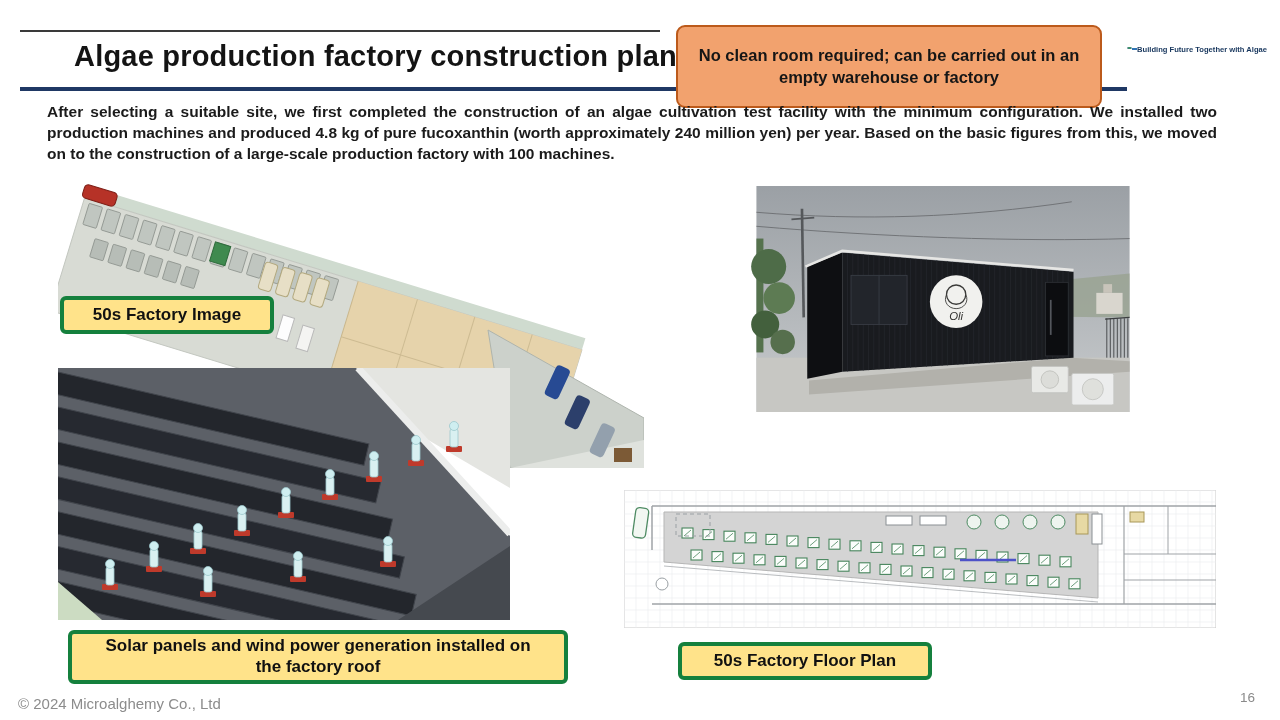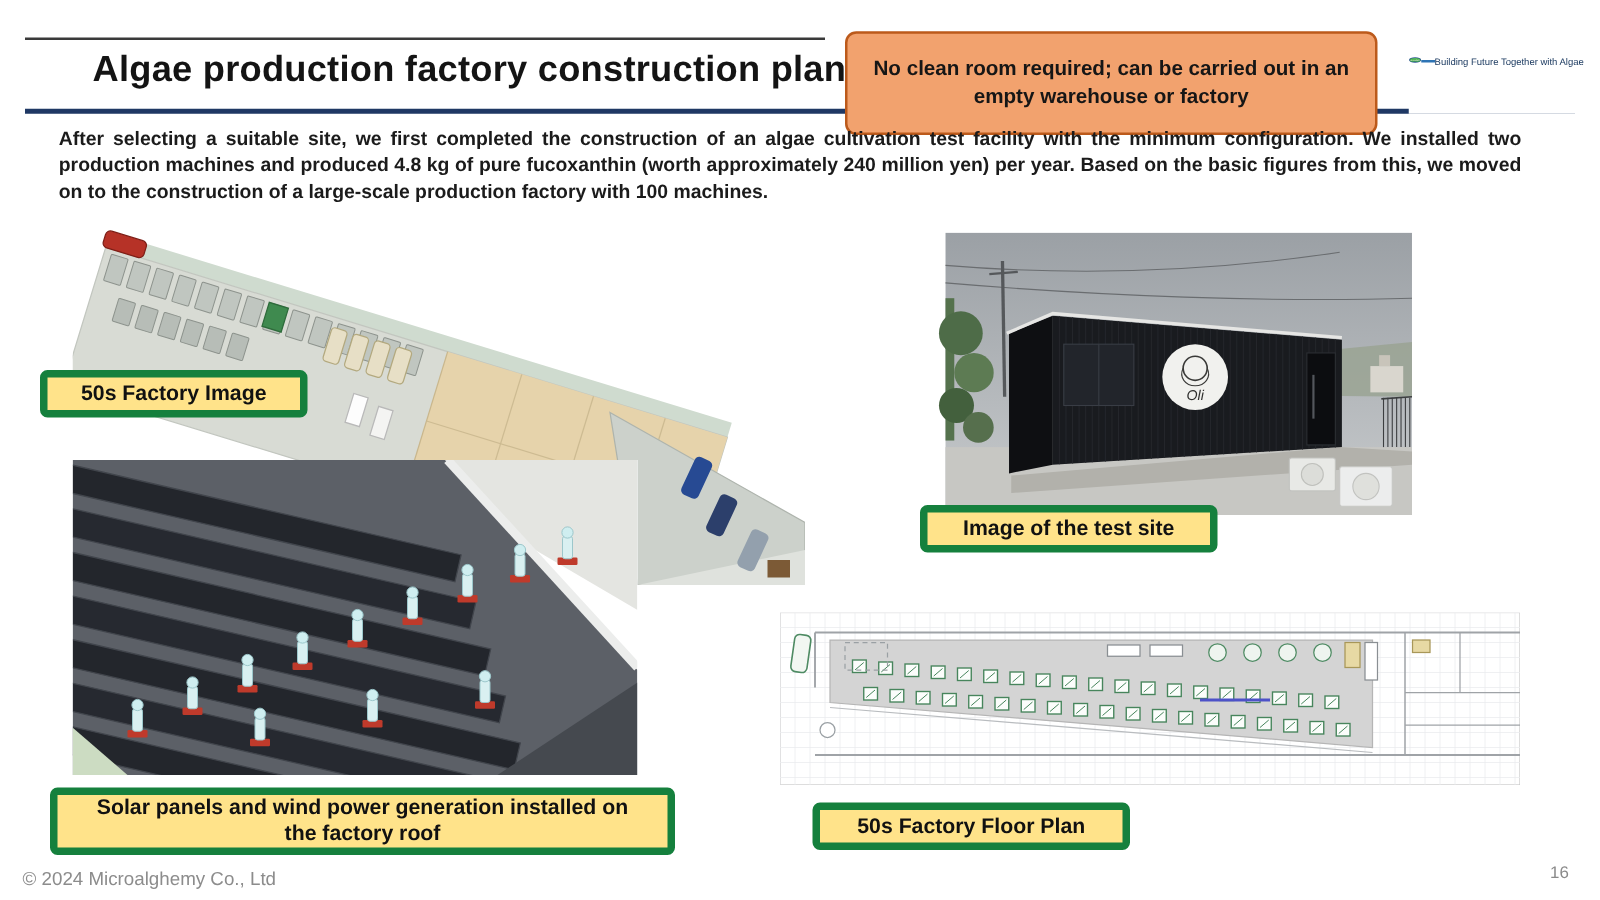--- a/index.html
+++ b/index.html
@@ -11,33 +11,33 @@
   .top-rule { left:20px; top:30px; width:640px; height:2px; background:#3a3a3a; }
   .title { left:74px; top:40px; width:640px; font-size:29px; font-weight:600; color:#141414; letter-spacing:.2px; }
   .navy-rule { left:20px; top:87px; width:1240px; height:4px; background:#1f3864; }
 
   .callout { left:676px; top:25px; width:426px; min-height:56px; background:#f2a26e; border:2px solid #bc5a1b;
              border-radius:9px; display:flex; align-items:center; justify-content:center; text-align:center; padding:17px 12px; }
   .callout span { font-size:16.5px; font-weight:bold; color:#161616; line-height:1.35; }
 
   .logo-box { left:1127px; top:3px; width:140px; height:88px; background:#ffffff; display:flex; flex-direction:row; align-items:center; padding-top:2px; }
   .logo-rule { width:132px; height:2px; background:#2e74b5; margin-top:2px; }
-  .logo-tagline { font-size:7.6px; font-weight:normal; color:#17365d; margin-top:3px; white-space:nowrap; }
+  .logo-tagline { font-size:7.6px; font-weight:bold; color:#17365d; margin-top:3px; white-space:nowrap; }
 
   .body-text { left:47px; top:101px; width:1170px; font-size:15.5px; font-weight:bold; color:#1b1b1b; line-height:1.36; text-align:justify; }
 
   .fig { position:absolute; overflow:hidden; background:#ffffff; }
   .fig svg { display:block; width:100%; height:100%; }
   .fig-factory { left:58px; top:170px; width:586px; height:298px; z-index:1; }
   .fig-solar   { left:58px; top:368px; width:452px; height:252px; z-index:2; }
   .fig-test    { left:730px; top:186px; width:426px; height:226px; z-index:1; }
   .fig-floor   { left:624px; top:490px; width:592px; height:138px; z-index:1; }
 
-  .ylabel { position:absolute; background:#ffe38a; border:6px solid #15803d; border-radius:6px; display:flex; align-items:center;
-            justify-content:center; text-align:center; font-weight:bold; color:#111; font-size:17px; line-height:1.22; padding:0 10px; z-index:5; }
+  .ylabel { position:absolute; background:#ffe38a; border:4px solid #15803d; border-radius:6px; display:flex; align-items:center;
+            justify-content:center; text-align:center; font-weight:bold; color:#111; font-size:17px; line-height:1.22; padding:0 10px; z-index:5;margin-left:28px; }
   .label-factory { left:32px;  top:296px; width:214px; height:38px; }
   .label-solar   { left:40px;  top:630px; width:500px; height:54px; }
   .label-solar span { display:inline-block; max-width:432px; }
   .label-test    { left:736px; top:404px; width:238px; height:38px; }
   .label-floor   { left:650px; top:642px; width:254px; height:38px; }
 
   .footer  { left:18px; top:695px; font-size:15px; color:#8c8c8c; }
   .pagenum { left:1240px; top:690px; font-size:13.5px; color:#8a8a8a; }
 </style>
 </head>
@@ -470,23 +470,20 @@
       </g>
     </svg>
   </div>
 
   <div class="ylabel label-factory">
     <span>50s Factory Image</span>
   </div>
   <div class="ylabel label-solar">
     <span>Solar panels and wind power generation installed on the factory roof</span>
   </div>
-  <div class="ylabel label-test">
-    <span>Image of the test site</span>
-  </div>
   <div class="ylabel label-floor">
     <span>50s Factory Floor Plan</span>
   </div>
 
   <div class="abs footer">© 2024 Microalghemy Co., Ltd</div>
   <div class="abs pagenum">16</div>
 
 </div>
 
 </body></html>

